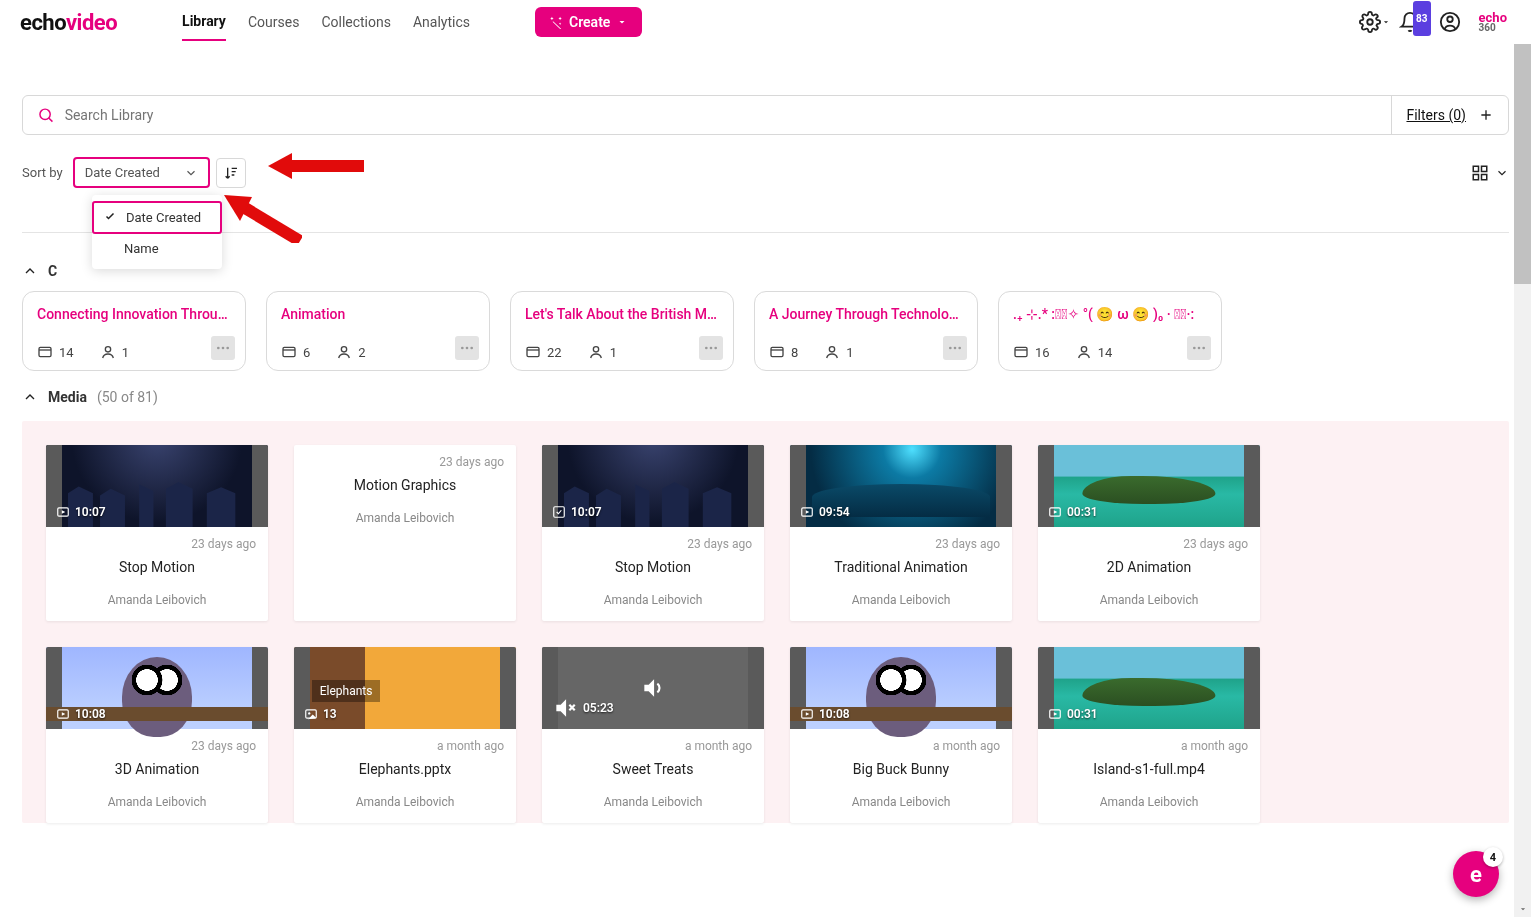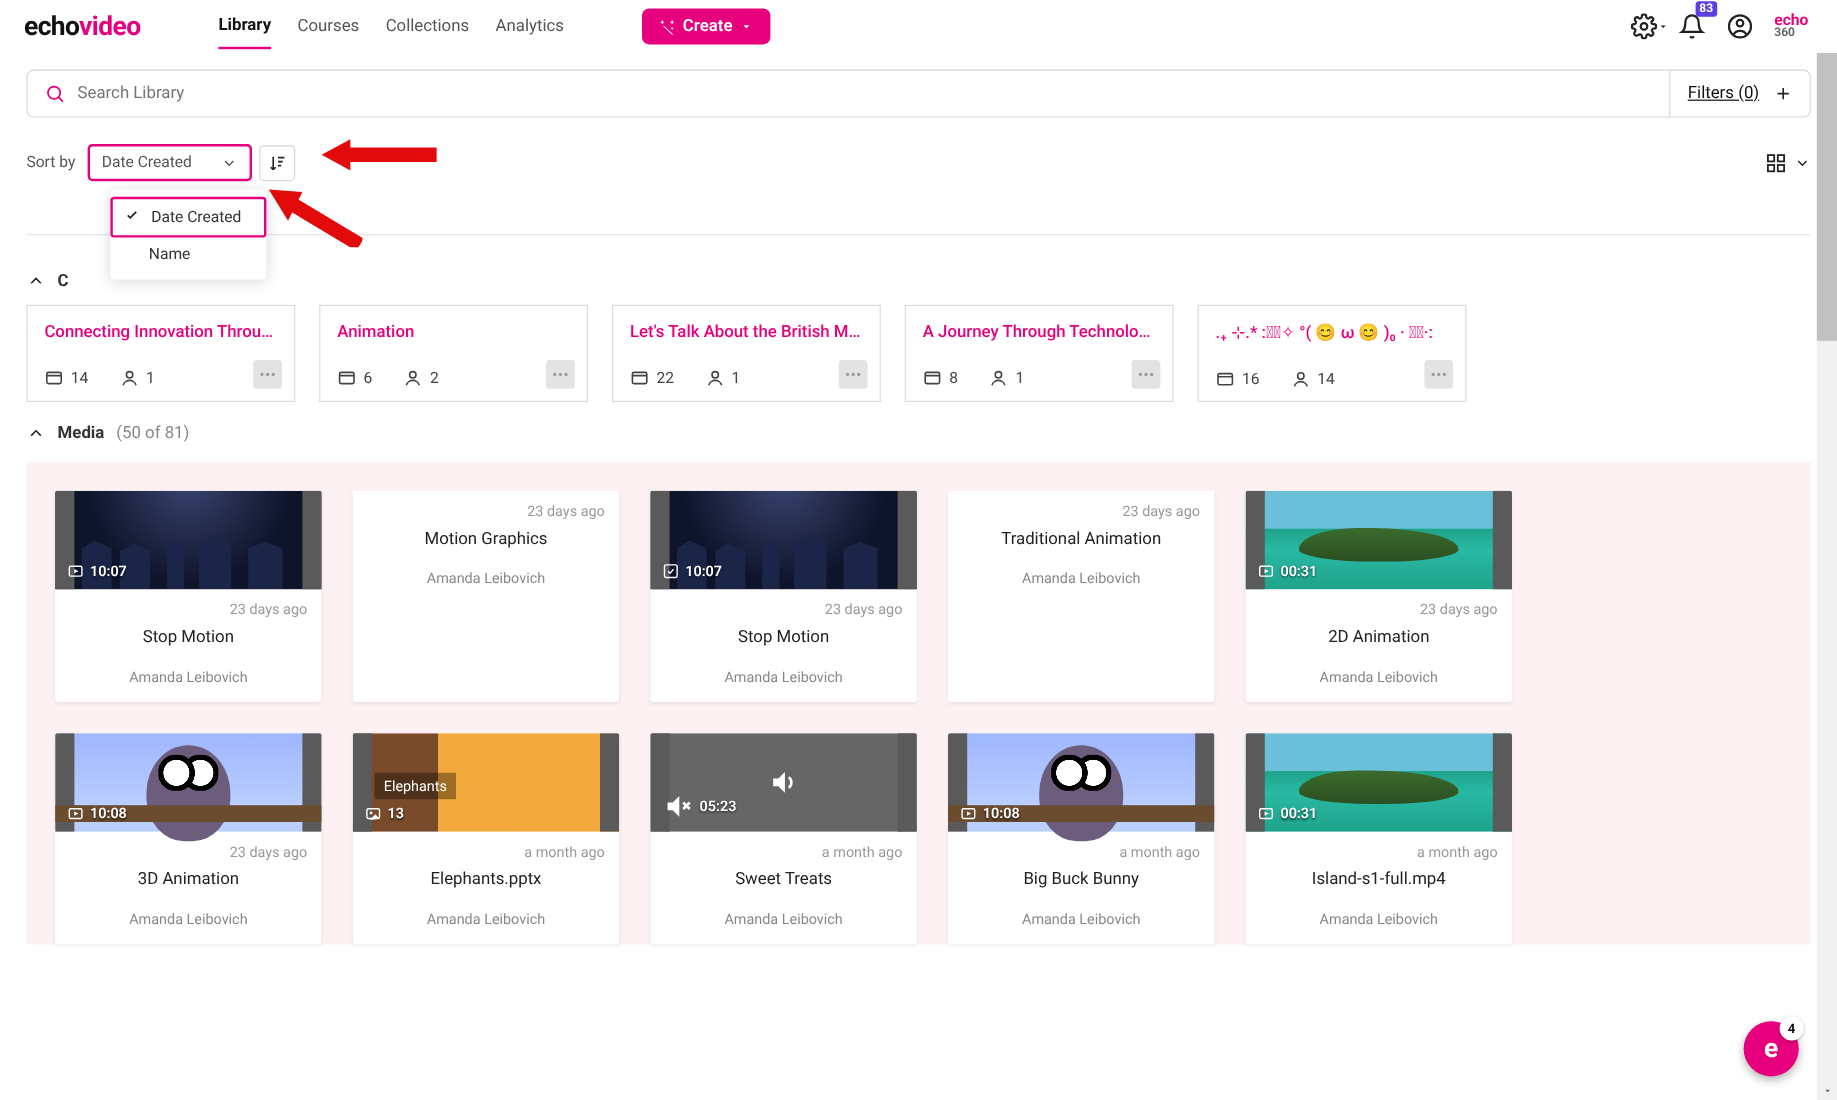--- a/index.html
+++ b/index.html
@@ -9,35 +9,35 @@
   .nav { height: 44px; display: flex; align-items: center; padding: 0 24px 0 20px; gap: 43px; }
   .logo { font-size: 22px; font-weight: 700; letter-spacing: -0.5px; margin-right: 22px; }
   .logo .echo { color: #111; }
   .logo .video { color: #e6007e; }
   .nav-tabs { display: flex; align-items: center; gap: 22px; }
   .nav-tab { font-size: 14px; color: #555; cursor: pointer; padding: 10px 0; }
   .nav-tab.active { font-weight: 700; color: #111; border-bottom: 2px solid #e6007e; }
   .create-btn { margin-left: 22px; background: #e6007e; color: #fff; border: none; border-radius: 6px; padding: 7px 14px; font-size: 14px; font-weight: 600; display: inline-flex; align-items: center; gap: 6px; cursor: pointer; }
   .nav-right { margin-left: auto; display: flex; align-items: center; gap: 18px; }
   .icon-btn { width: 22px; height: 22px; cursor: pointer; position: relative; color: #222; }
-  .badge { position: absolute; top: -10px; right: -10px; background: #5b3fe0; color: #fff; font-size: 10px; font-weight: 700; border-radius: 3px; padding: 1px 3px; line-height: 1.1; }
+  .badge { position: absolute; top: -10px; right: -10px; background: #5b3fe0; color: #fff; font-size: 10px; font-weight: 700; border-radius: 3px; padding: 12px 3px; line-height: 1.1; }
   .echo360 { font-size: 13px; font-weight: 700; line-height: 0.9; }
   .echo360 .t { color: #e6007e; }
   .echo360 .b { color: #666; font-size: 10px; }
 
   
   .scrollwrap { position: relative; height: 873px; overflow: hidden; }
   .scrollbar { position: absolute; right: 0; top: 0; width: 17px; height: 100%; background: #f1f1f1; }
   .scroll-thumb { position: absolute; right: 0; top: 0; width: 17px; height: 240px; background: #c1c1c1; }
   .scroll-arrow { position:absolute; right:0; width:17px; height:17px; display:flex; align-items:center; justify-content:center; color:#666; }
 
   .content { padding: 14px 22px 0 22px; }
 
   
-  .search-row { display: flex; align-items: center; border: 1px solid #d8d8d8; border-radius: 6px; height: 40px; }
+  .search-row { display: flex; align-items: center; border: 1px solid #d8d8d8; border-radius: 6px; height: 40px; margin-top: 37px; }
   .search-inner { display: flex; align-items: center; flex: 1; padding: 0 14px; gap: 10px; }
   .search-input { border: none; outline: none; font-size: 14px; width: 100%; color: #555; }
   .filters { border-left: 1px solid #d8d8d8; height: 100%; display: flex; align-items: center; padding: 0 14px; gap: 12px; font-size: 14px; color: #111; cursor: pointer; }
   .filters-label { text-decoration: underline; }
 
   
   .sort-row { display: flex; align-items: center; margin-top: 22px; position: relative; }
   .sort-label { font-size: 13px; color: #555; margin-right: 10px; }
   .sort-select { border: 2px solid #e6007e; border-radius: 4px; padding: 6px 10px; font-size: 13px; color: #555; display: inline-flex; align-items: center; gap: 24px; cursor: pointer; min-width: 130px; justify-content: space-between; }
   .sort-dir { margin-left: 6px; border: 1px solid #d8d8d8; border-radius: 4px; width: 30px; height: 30px; display: inline-flex; align-items: center; justify-content: center; cursor: pointer; }
@@ -60,21 +60,21 @@
   .section { margin-top: 30px; }
   .section-header { display: flex; align-items: center; gap: 10px; font-size: 14px; }
   .section-header .title { font-weight: 700; }
   .section-header .count { color: #888; }
   
   .media-section { margin-top: 18px; }
   .media-grid-wrap { background: #fdf1f3; margin-top: 16px; padding: 24px 24px 0 24px; border-radius: 2px; }
 
   
   .collections-row { display: flex; gap: 20px; margin-top: 12px; }
-  .collection-card { width: 224px; border: 1px solid #dadada; border-radius: 0; padding: 14px 14px 10px; position: relative; }
+  .collection-card { width: 224px; border: 1px solid #dadada; border-radius: 12px; padding: 14px 14px 10px; position: relative; }
   .collection-title { font-size: 14px; color: #e6007e; font-weight: 500; white-space: nowrap; overflow: hidden; text-overflow: ellipsis; }
   .collection-stats { display: flex; align-items: center; gap: 26px; margin-top: 22px; font-size: 13px; color: #444; }
   .stat { display: inline-flex; align-items: center; gap: 6px; }
   .more-dots { position: absolute; right: 10px; bottom: 10px; width: 24px; height: 24px; background: #e3e3e3; border-radius: 3px; display: flex; align-items: center; justify-content: center; cursor: pointer; color: #888; }
 
   
   .media-grid { display: grid; grid-template-columns: repeat(5, 222px); gap: 26px; }
   .media-card { background: #fff; border-radius: 2px; box-shadow: 0 1px 3px rgba(0,0,0,0.08); overflow: hidden; }
   .thumb { width: 100%; height: 82px; position: relative; background: #555; display: flex; align-items: center; justify-content: center; }
   .letterbox-left, .letterbox-right { position: absolute; top:0; bottom:0; width: 16px; background: #5a5a5a; }
@@ -436,20 +436,31 @@
                   <span>10:07</span>
                 </div>
               </div>
               <div class="media-meta">
                 <div class="media-date">23 days ago</div>
                 <div class="media-title">Stop Motion</div>
                 <div class="media-author">Amanda Leibovich</div>
               </div>
             </div>
             <div class="media-card">
+              <div class="thumb scene-under">
+                <div class="letterbox-left"></div>
+                <div class="letterbox-right"></div>
+                <div class="duration">
+                  <svg width="14" height="14" viewBox="0 0 24 24" fill="#fff">
+                    <rect x="3" y="5" width="18" height="14" rx="2" fill="none" stroke="#fff" stroke-width="2"></rect>
+                    <path d="M10 9l6 3-6 3z"></path>
+                  </svg>
+                  <span>09:54</span>
+                </div>
+              </div>
               <div class="media-meta">
                 <div class="media-date">23 days ago</div>
                 <div class="media-title">Traditional Animation</div>
                 <div class="media-author">Amanda Leibovich</div>
               </div>
             </div>
             <div class="media-card">
               <div class="thumb scene-island">
                 <div class="letterbox-left"></div>
                 <div class="letterbox-right"></div>

